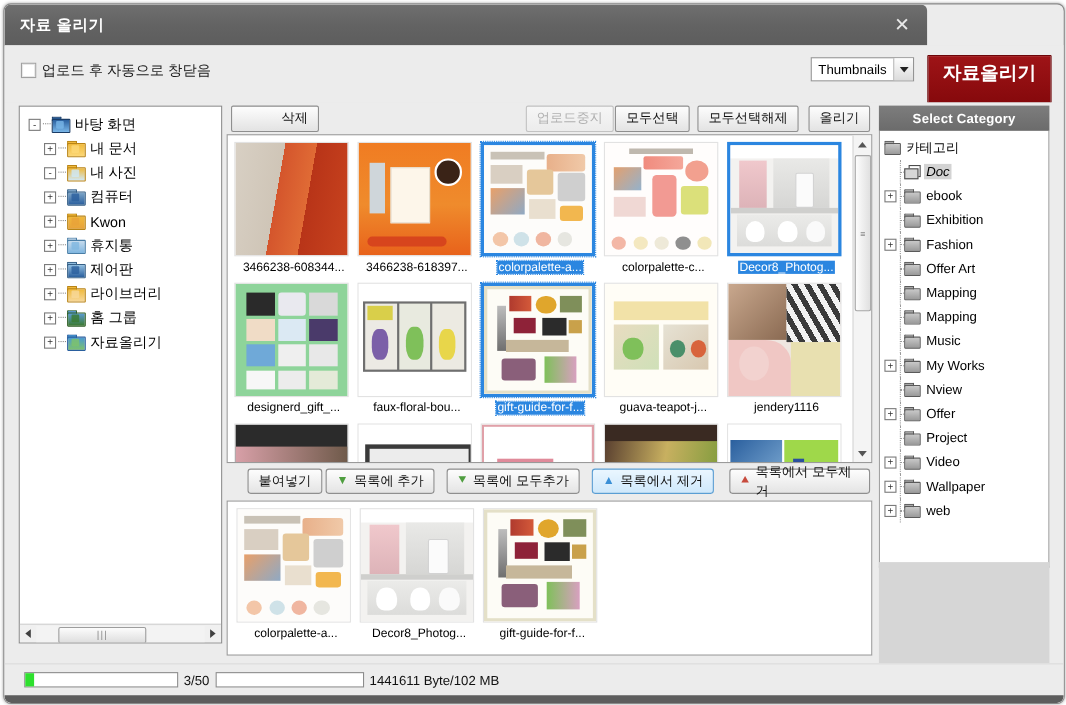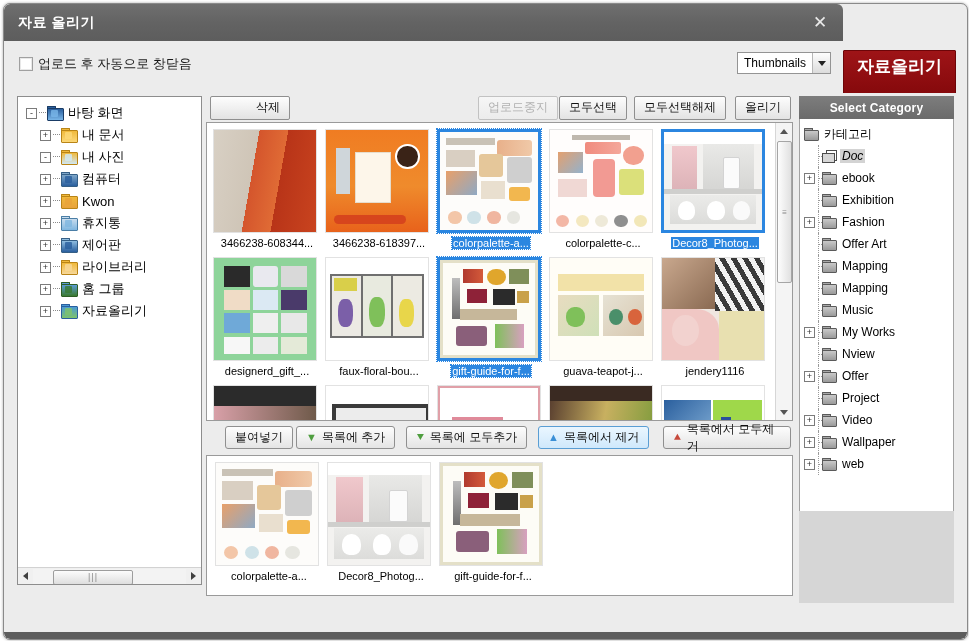--- a/index.html
+++ b/index.html
@@ -775,15 +775,25 @@
               <span class="bd"></span>
             </span>
             <span class="lbl">web</span>
           </div>
         </div>
       <div class="cat-foot"></div>
     </div>
 
   </div>
 
+  <div class="statusbar">
+    <div class="pbar" style="left:18px;width:140px;">
+      <div class="pfill" id="count-fill" style="width: 6%;"></div>
+    </div>
+    <div class="stxt" style="left:163px;">3/50</div>
+    <div class="pbar" style="left:192px;width:135px;">
+      <div class="pfill" id="size-fill" style="width: 0%;"></div>
+    </div>
+    <div class="stxt" style="left:332px;">1441611 Byte/102 MB</div>
+  </div>
 
   <div class="botbar"></div>
 </div>
 
 </body></html>

